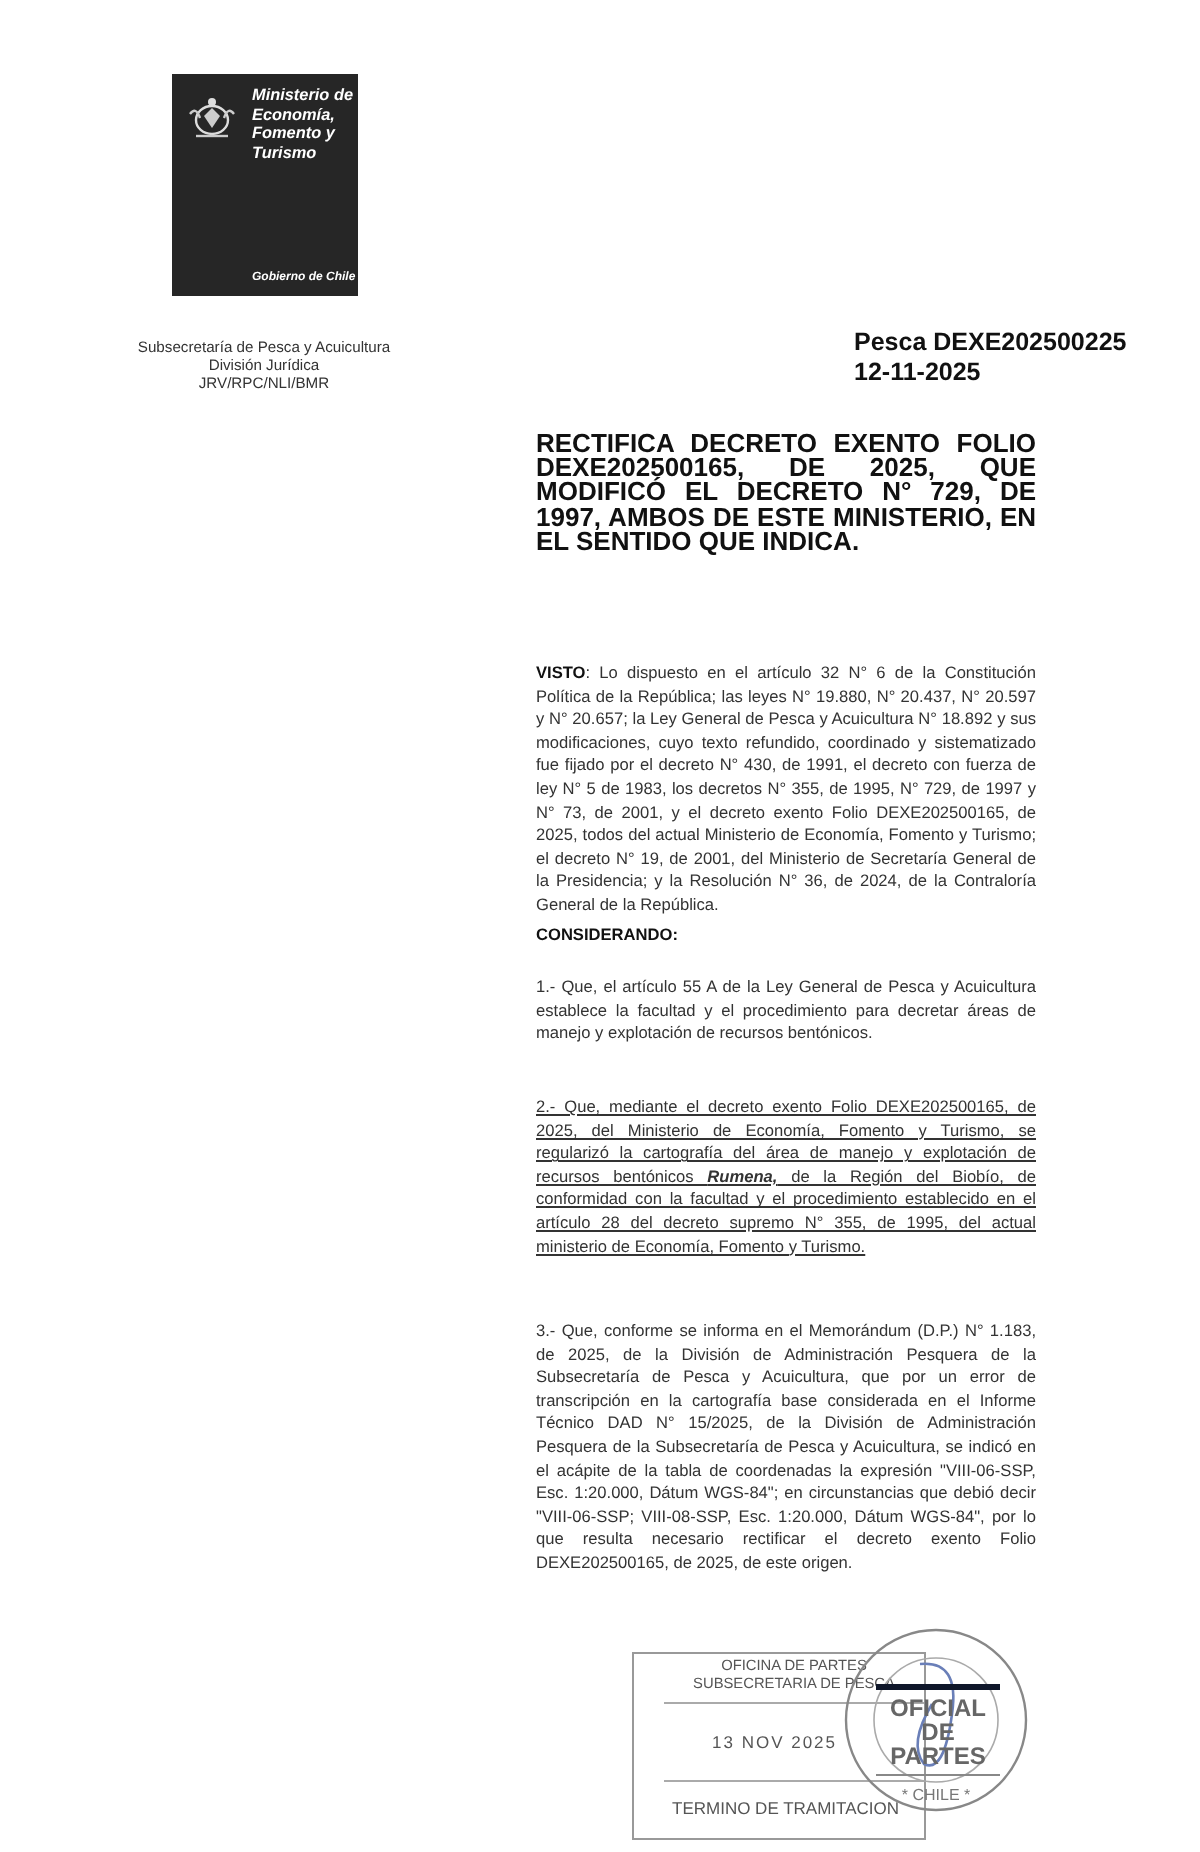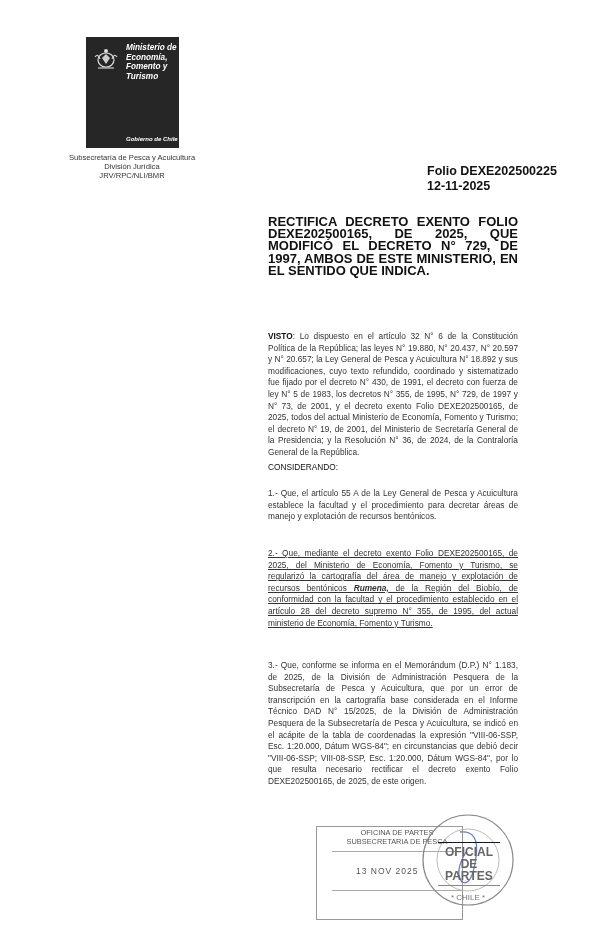--- a/index.html
+++ b/index.html
@@ -14,51 +14,51 @@
   .logo .crest {
     position: absolute; left: 6px; top: 8px; width: 28px; height: 28px;
   }
   .logo .ministry {
     position: absolute; left: 40px; top: 6px; font-size: 8.2px; line-height: 9.6px; font-weight: bold;
   }
   .logo .gob {
     position: absolute; left: 40px; bottom: 6px; font-size: 6px; font-weight: bold;
   }
   .subsec {
-    position: absolute; left: 62px; top: 153px; width: 140px; text-align: center;
+    position: absolute; left: 62px; top: 169px; width: 140px; text-align: center;
     font-size: 7.6px; line-height: 9.2px; color: #333;
   }
   .folio {
     position: absolute; left: 427px; top: 164px; font-size: 12.5px; line-height: 15px; font-weight: bold; color: #111;
   }
   .body-text {
     position: absolute; left: 268px; width: 250px; font-size: 8.3px; line-height: 11.6px;
     text-align: justify; color: #333;
   }
   .title { top: 216px; font-weight: bold; color: #111; font-size: 13px; line-height: 12.2px; }
   .visto { top: 287px; margin-top: 44px; }
-  .considerando-h { top: 462px; font-weight: normal; color: #111; }
+  .considerando-h { top: 462px; font-weight: bold; color: #111; }
   .p1 { top: 488px; }
   .p2 { top: 548px; text-decoration: underline; }
   .p3 { top: 660px; }
   b.lead { color: #111; }
   .stamp-box {
     position: absolute; left: 316px; top: 826px; width: 130px; height: 92px;
     border: 1px solid #999; color: #555; font-size: 7.4px; padding-left: 15px;
   }
   .stamp-box .row1 { height: 22px; border-bottom: 1px solid #aaa; text-align: center; line-height: 8.6px; padding-top: 2px; }
   .stamp-box .row2 { height: 38px; border-bottom: 1px solid #aaa; line-height: 38px; padding-left: 24px; font-size: 8.5px; letter-spacing: 1px; }
   .stamp-box .row3 { line-height: 26px; padding-left: 4px; font-size: 8.5px; }
   .seal {
     position: absolute; left: 420px; top: 812px; width: 96px; height: 96px;
   }
   .seal .center {
     position: absolute; left: 18px; top: 30px; width: 62px; text-align: center;
     font-size: 12px; font-weight: bold; color: #666; line-height: 12px;
-    border-top: 1px solid #0f172a; border-bottom: 1px solid #888; padding: 3px 0;
+    border-top: 3px solid #0f172a; border-bottom: 1px solid #888; padding: 3px 0;
   }
 </style>
 </head>
 <body>
 
 <div class="logo">
   <svg class="crest" viewBox="0 0 28 28">
     <ellipse cx="14" cy="15" rx="8" ry="7" fill="none" stroke="#ddd" stroke-width="1.2"></ellipse>
     <path d="M10 13 L14 9 L18 13 L14 19 Z" fill="#ccc"></path>
     <circle cx="14" cy="6" r="2" fill="#ddd"></circle>
@@ -74,21 +74,21 @@
   <div class="gob">Gobierno de Chile</div>
 </div>
 
 <div class="subsec">
   <div>Subsecretaría de Pesca y Acuicultura</div>
   <div>División Jurídica</div>
   <div>JRV/RPC/NLI/BMR</div>
 </div>
 
 <div class="folio">
-  <div>Folio DEXE202500225</div>
+  <div>Pesca DEXE202500225</div>
   <div>12-11-2025</div>
 </div>
 
 <div class="body-text title">RECTIFICA DECRETO EXENTO FOLIO DEXE202500165, DE 2025, QUE MODIFICÓ EL DECRETO N° 729, DE 1997, AMBOS DE ESTE MINISTERIO, EN EL SENTIDO QUE INDICA.</div>
 
 <div class="body-text visto"><b class="lead">VISTO</b><span>: Lo dispuesto en el artículo 32 N° 6 de la Constitución Política de la República; las leyes N° 19.880, N° 20.437, N° 20.597 y N° 20.657; la Ley General de Pesca y Acuicultura N° 18.892 y sus modificaciones, cuyo texto refundido, coordinado y sistematizado fue fijado por el decreto N° 430, de 1991, el decreto con fuerza de ley N° 5 de 1983, los decretos N° 355, de 1995, N° 729, de 1997 y N° 73, de 2001, y el decreto exento Folio DEXE202500165, de 2025, todos del actual Ministerio de Economía, Fomento y Turismo; el decreto N° 19, de 2001, del Ministerio de Secretaría General de la Presidencia; y la Resolución N° 36, de 2024, de la Contraloría General de la República.</span></div>
 
 <div class="body-text considerando-h">CONSIDERANDO:</div>
 
 <div class="body-text p1">1.- Que, el artículo 55 A de la Ley General de Pesca y Acuicultura establece la facultad y el procedimiento para decretar áreas de manejo y explotación de recursos bentónicos.</div>
@@ -96,20 +96,21 @@
 <div class="body-text p2"><span>2.- Que, mediante el decreto exento Folio DEXE202500165, de 2025, del Ministerio de Economía, Fomento y Turismo, se regularizó la cartografía del área de manejo y explotación de recursos bentónicos </span><b><i>Rumena,</i></b><span> de la Región del Biobío, de conformidad con la facultad y el procedimiento establecido en el artículo 28 del decreto supremo N° 355, de 1995, del actual ministerio de Economía, Fomento y Turismo.</span></div>
 
 <div class="body-text p3">3.- Que, conforme se informa en el Memorándum (D.P.) N° 1.183, de 2025, de la División de Administración Pesquera de la Subsecretaría de Pesca y Acuicultura, que por un error de transcripción en la cartografía base considerada en el Informe Técnico DAD N° 15/2025, de la División de Administración Pesquera de la Subsecretaría de Pesca y Acuicultura, se indicó en el acápite de la tabla de coordenadas la expresión "VIII-06-SSP, Esc. 1:20.000, Dátum WGS-84"; en circunstancias que debió decir "VIII-06-SSP; VIII-08-SSP, Esc. 1:20.000, Dátum WGS-84", por lo que resulta necesario rectificar el decreto exento Folio DEXE202500165, de 2025, de este origen.</div>
 
 <div class="stamp-box">
   <div class="row1">
     <div>OFICINA DE PARTES</div>
     <div>SUBSECRETARIA DE PESCA</div>
   </div>
   <div class="row2">13 NOV 2025</div>
+  <div class="row3">TERMINO DE TRAMITACION</div>
 </div>
 
 <div class="seal">
   <svg width="96" height="96" viewBox="0 0 96 96">
     <circle cx="48" cy="48" r="45" fill="none" stroke="#888" stroke-width="1.2"></circle>
     <circle cx="48" cy="48" r="31" fill="none" stroke="#aaa" stroke-width="0.8"></circle>
     <path d="M40 20 Q60 18 56 45 Q52 75 42 70 Q34 60 46 40" fill="none" stroke="#6a7fb8" stroke-width="1.3"></path>
     <text x="48" y="88" font-size="8" fill="#777" text-anchor="middle" font-family="Liberation Sans, sans-serif">* CHILE *</text>
   </svg>
   <div class="center">

